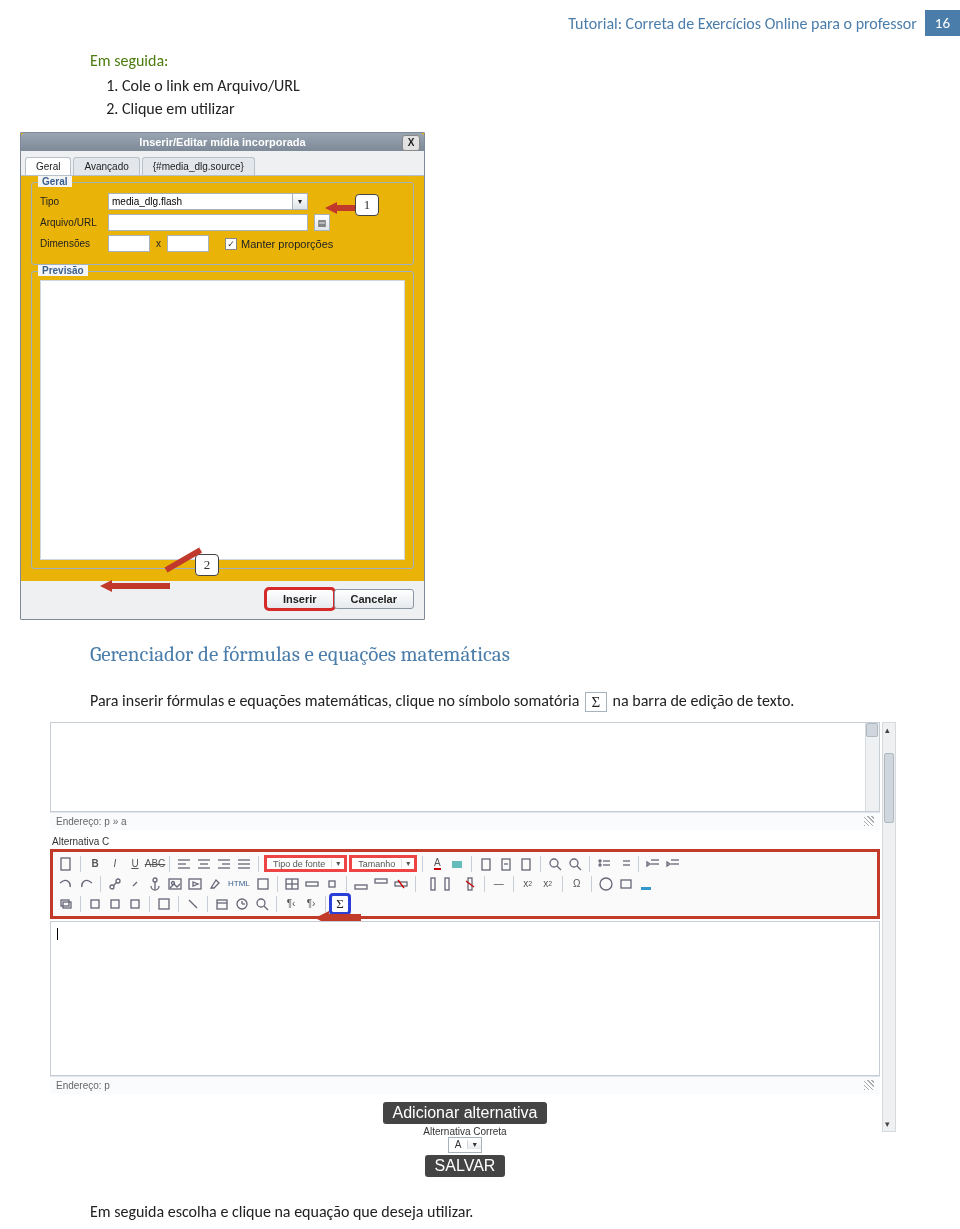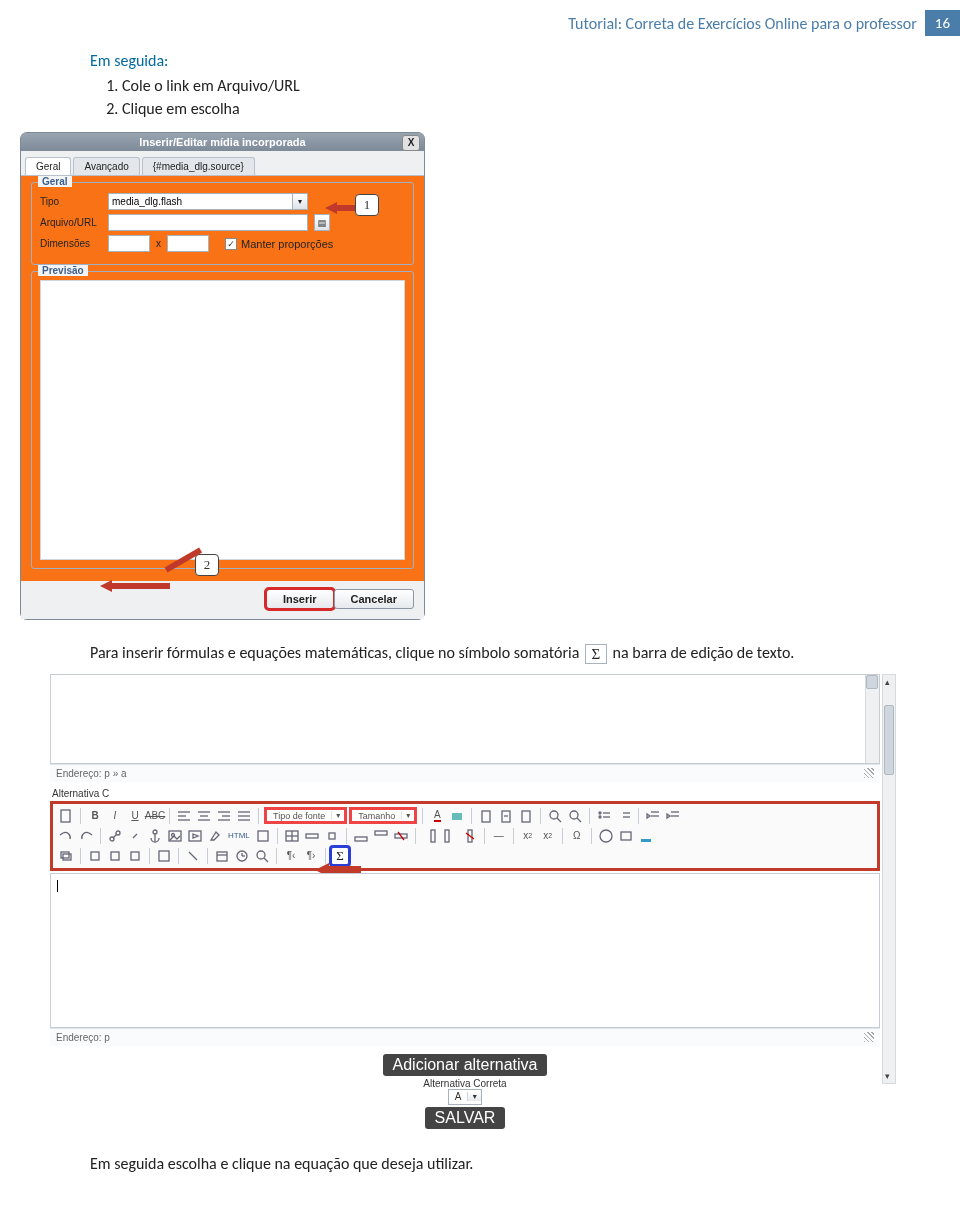--- a/index.html
+++ b/index.html
@@ -1,27 +1,27 @@
 <!DOCTYPE html>
 <html><head>
 <meta charset="utf-8">
 <style>
   * { box-sizing: border-box; margin: 0; padding: 0; }
   body { font-family: Calibri, Arial, sans-serif; background: #fff; width: 960px; color: #333; }
   .page-header { display: flex; justify-content: flex-end; align-items: center; padding: 10px 0 15px; }
   .page-header-title { color: #4b7daa; font-size: 16px; margin-right: 8px; }
   .page-number { background: #4b7daa; color: #fff; padding: 4px 10px; font-size: 15px; }
   .content { padding: 0 50px 30px 90px; }
-  .intro-block p { font-size: 16px; color: #0369a1; margin-bottom: 6px; }
+  .intro-block p { font-size: 16px; color: #4d7c0f; margin-bottom: 6px; }
   .intro-block ol { list-style: decimal; margin-left: 32px; }
   .intro-block li { font-size: 16px; color: #222; margin-bottom: 4px; }
 
   
   .dialog-wrap { position: relative; margin: 14px 0 20px -70px; width: 405px; }
-  .dialog { border: 1px solid #7e8a98; background: #f97316; border-radius: 7px; font-family: Tahoma, Arial, sans-serif; font-size: 11px; color: #222; }
+  .dialog { border: 1px solid #7e8a98; background: #eab308; border-radius: 1px; font-family: Tahoma, Arial, sans-serif; font-size: 11px; color: #222; }
   .dialog-title { background: linear-gradient(#9aa5b2, #7d8a98); color: #fff; font-weight: bold; padding: 3px 8px; position: relative; border-radius: 4px 4px 0 0; text-align: center; font-size: 11px; }
   .dialog-close { position: absolute; right: 4px; top: 2px; width: 18px; height: 16px; background: #e2e2e2; border: 1px solid #888; border-radius: 3px; color: #222; text-align: center; font-size: 10px; font-weight: bold; line-height: 13px; cursor: pointer; }
   .dialog-tabs { display: flex; padding: 6px 4px 0; gap: 2px; border-bottom: 1px solid #b8c1cb; background: #eef0f2; }
   .dialog-tab { padding: 3px 10px; background: #e3e7eb; border: 1px solid #b8c1cb; border-bottom: none; border-radius: 3px 3px 0 0; font-size: 10px; cursor: pointer; }
   .dialog-tab.active { background: #fff; font-weight: normal; }
   .dialog-body { padding: 6px 10px; }
   .fieldset { border: 1px solid #a0b0c4; border-radius: 3px; padding: 6px 8px 8px; margin-bottom: 6px; position: relative; }
   .fieldset-legend { position: absolute; top: -7px; left: 6px; background: #f4f4f4; padding: 0 4px; font-size: 10px; color: #3a6090; font-weight: bold; }
   .form-row { display: flex; align-items: center; margin: 4px 0; gap: 6px; }
   .form-label { width: 62px; font-size: 10px; }
@@ -99,21 +99,21 @@
   <span class="page-header-title">Tutorial: Correta de Exercícios Online para o professor</span>
   <span class="page-number">16</span>
 </div>
 
 <div class="content">
 
   <div class="intro-block">
     <p>Em seguida:</p>
     <ol>
       <li>Cole o link em Arquivo/URL</li>
-      <li>Clique em escolha</li>
+      <li>Clique em utilizar</li>
     </ol>
   </div>
 
   <div class="dialog-wrap">
     <div class="dialog">
       <div class="dialog-title">
         <span>Inserir/Editar mídia incorporada</span>
         <span class="dialog-close">X</span>
       </div>
       <div class="dialog-tabs">
@@ -158,20 +158,21 @@
       </div>
     </div>
     <div class="callout callout-1">1</div>
     <div class="arrow arrow-1"></div>
     <div class="arrow-1-stem"></div>
     <div class="callout callout-2">2</div>
     <div class="arrow arrow-2"></div>
     <div class="arrow-2-stem"></div>
   </div>
 
+  <h2 class="section-h2">Gerenciador de fórmulas e equações matemáticas</h2>
 
   <p class="para">
     <span>Para inserir fórmulas e equações matemáticas, clique no símbolo somatória </span>
     <span class="sigma-inline">Σ</span>
     <span> na barra de edição de texto.</span>
   </p>
 
   <div class="editor-wrap">
     <div class="editor-area-top">
       <div class="scroll-track">

